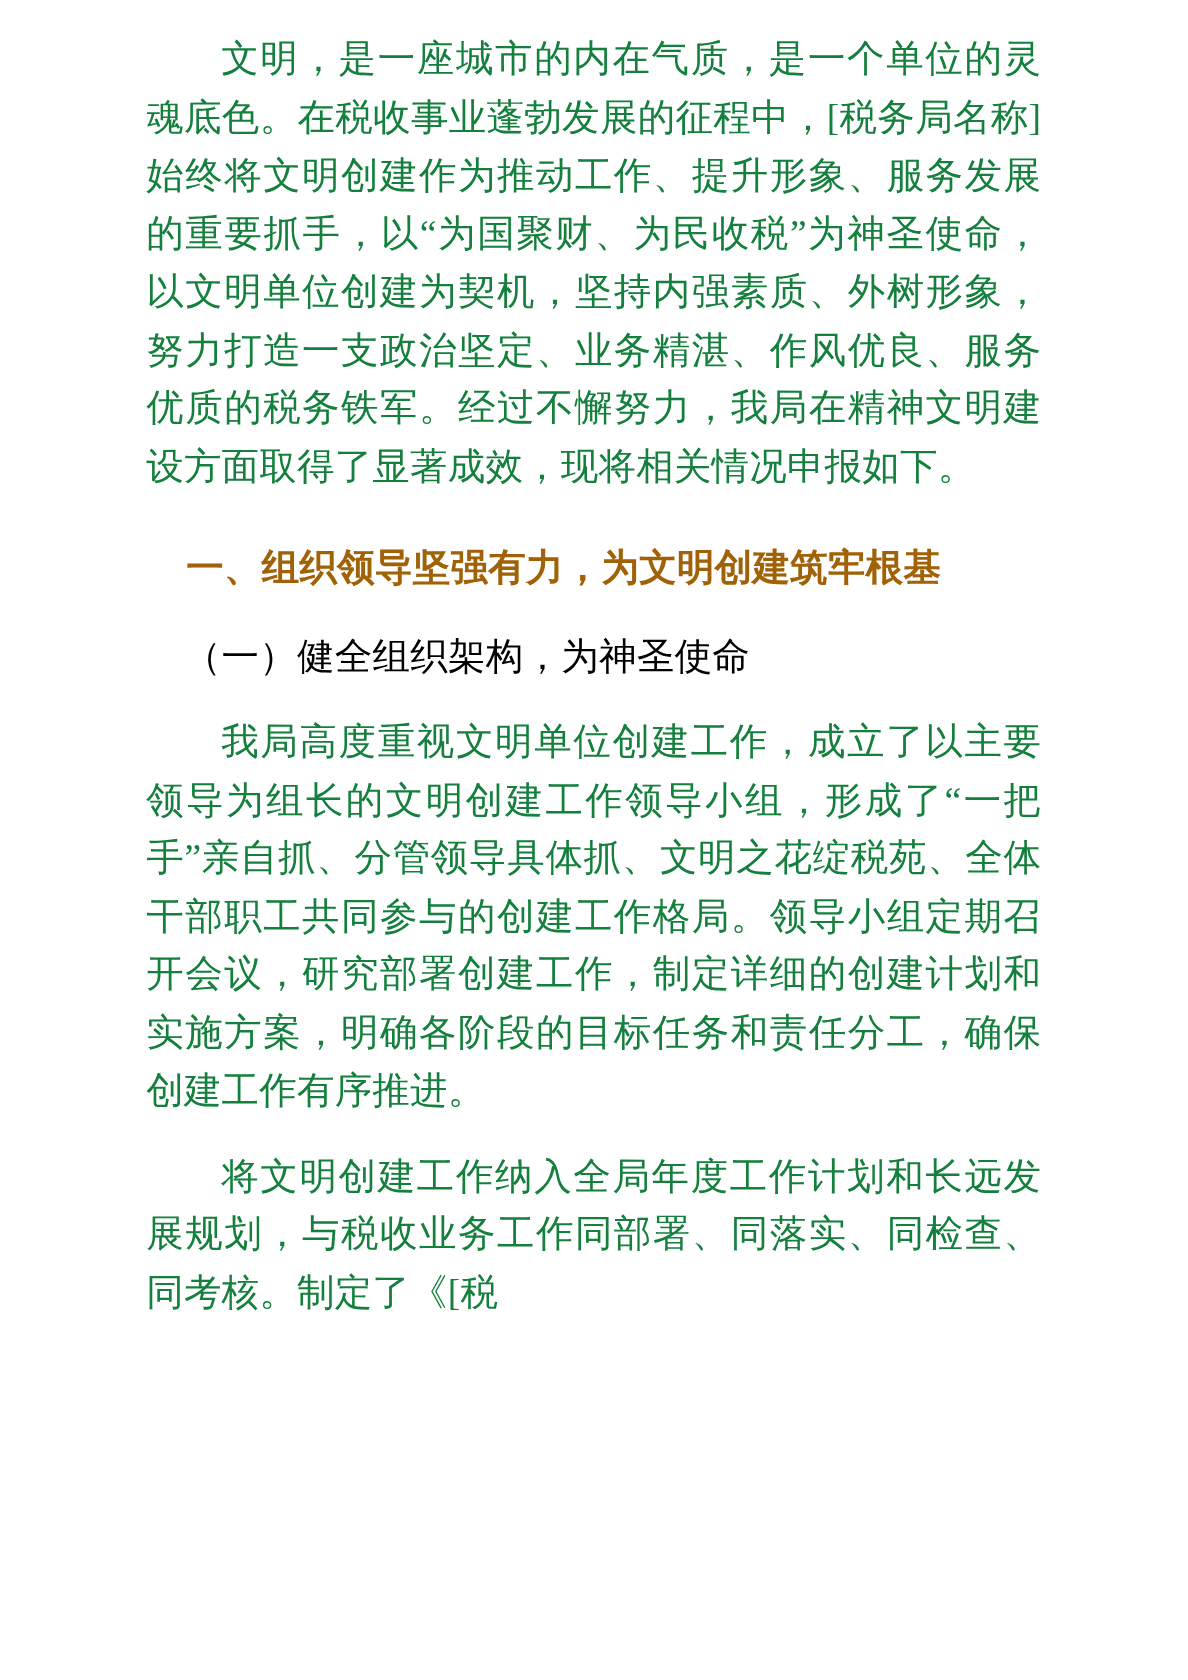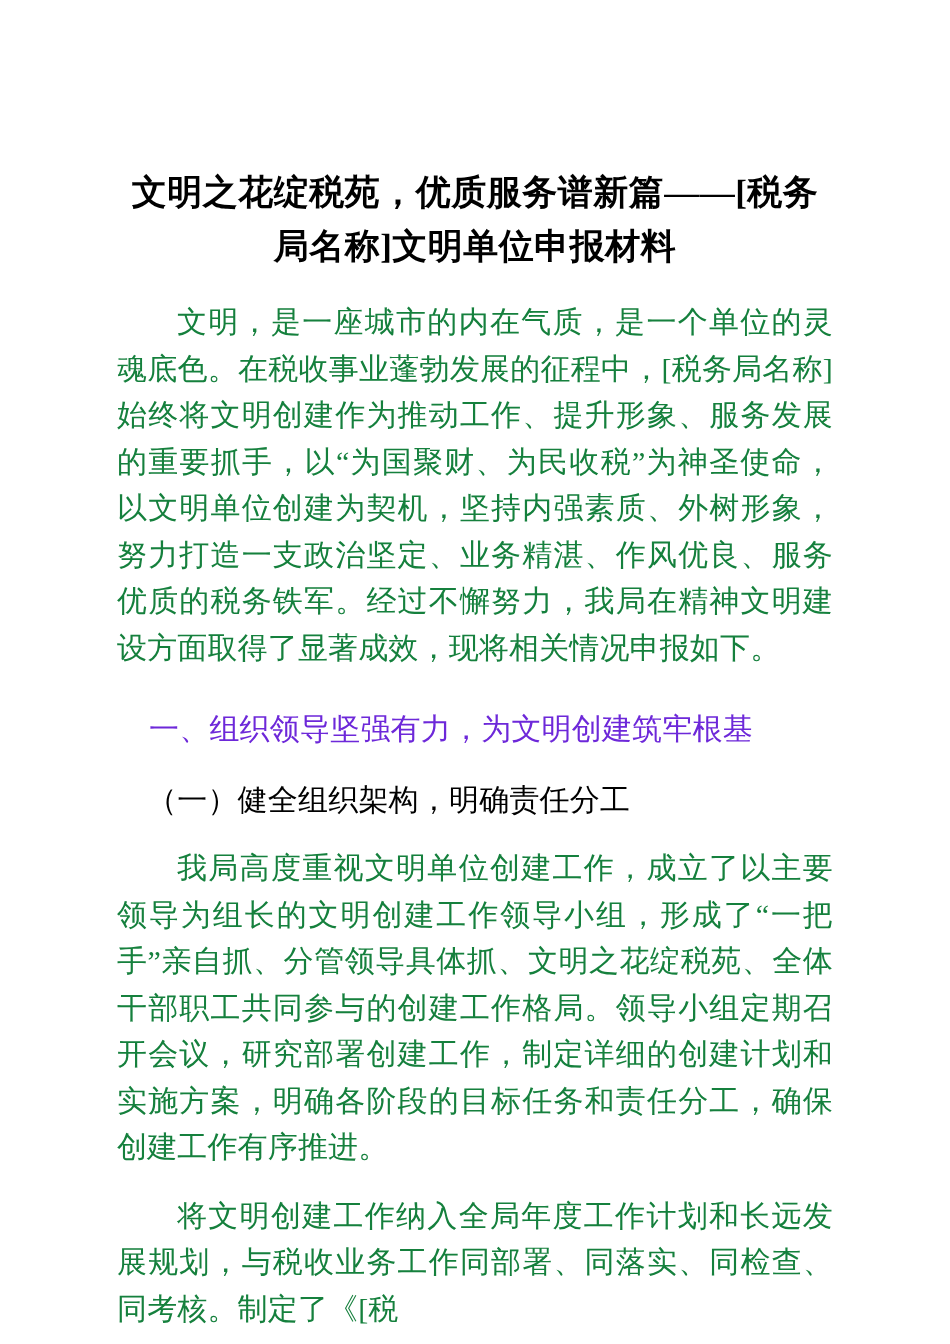--- a/index.html
+++ b/index.html
@@ -37,29 +37,29 @@
     letter-spacing: 0.5px;
     margin: 0;
     padding-top: 166px;
     color: #000000;
     text-rendering: geometricPrecision;
   }
 
   
   .h1-sec {
     font-family: "Liberation Sans", "DejaVu Sans", sans-serif;
-    font-weight: normal;
+    font-weight: bold;
     font-size: 30px;
     line-height: 47px;
     text-indent: 32px;
     margin: 0;
     padding-top: 34px;
     padding-bottom: 0;
     letter-spacing: 0.2px;
-    color: #6d28d9;
+    color: #a16207;
   }
 
   
   .h2-sub {
     font-family: "Liberation Serif", "DejaVu Serif", serif;
     font-weight: normal;
     font-size: 30px;
     line-height: 47px;
     text-indent: 30px;
     margin: 0;
@@ -92,27 +92,26 @@
     padding-top: 22px;
   }
 </style>
 </head>
 <body>
 
 <div class="page">
 
   <div class="doc-body">
 
-    <h1 class="doc-title">文明之花绽税苑，优质服务谱新篇——[税务局名称]文明单位申报材料</h1>
 
     <p class="para first">文明，是一座城市的内在气质，是一个单位的灵魂底色。在税收事业蓬勃发展的征程中，[税务局名称]始终将文明创建作为推动工作、提升形象、服务发展的重要抓手，以“为国聚财、为民收税”为神圣使命，以文明单位创建为契机，坚持内强素质、外树形象，努力打造一支政治坚定、业务精湛、作风优良、服务优质的税务铁军。经过不懈努力，我局在精神文明建设方面取得了显著成效，现将相关情况申报如下。</p>
 
     <h2 class="h1-sec">一、组织领导坚强有力，为文明创建筑牢根基</h2>
 
-    <h3 class="h2-sub">（一）健全组织架构，明确责任分工</h3>
+    <h3 class="h2-sub">（一）健全组织架构，为神圣使命</h3>
 
     <p class="para tight">我局高度重视文明单位创建工作，成立了以主要领导为组长的文明创建工作领导小组，形成了“一把手”亲自抓、分管领导具体抓、文明之花绽税苑、全体干部职工共同参与的创建工作格局。领导小组定期召开会议，研究部署创建工作，制定详细的创建计划和实施方案，明确各阶段的目标任务和责任分工，确保创建工作有序推进。</p>
 
 
     <p class="para tight">将文明创建工作纳入全局年度工作计划和长远发展规划，与税收业务工作同部署、同落实、同检查、同考核。制定了《[税</p>
 
   </div>
 
 </div>
 

